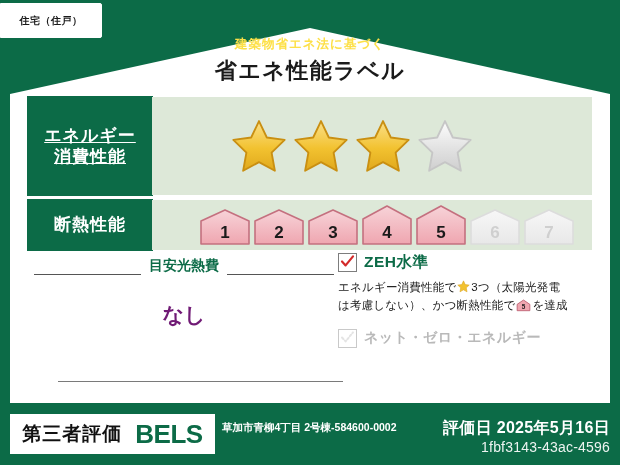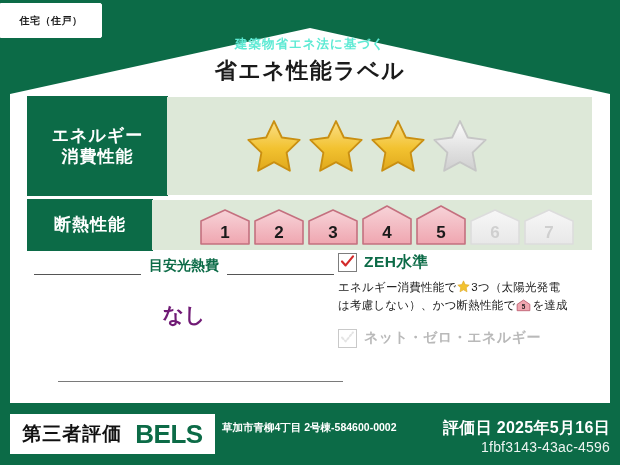--- a/index.html
+++ b/index.html
@@ -28,38 +28,38 @@
     position:absolute;background:#ffffff;color:#1a1a1a;
     font-weight:bold;font-size:10px;letter-spacing:.5px;
     display:flex;align-items:center;justify-content:center;
     border:1px solid #ffffff;
   }
   #badge-left{left:0;top:3px;width:100px;height:33px;border-radius:0 2px 2px 0;}
   #badge-right{right:0;top:3px;width:120px;height:33px;border-radius:2px 0 0 2px;}
 
   
   .title-wrap{position:absolute;left:0;top:36px;width:620px;text-align:center;}
-  #subtitle{font-size:12.5px;font-weight:bold;color:#5eead4;letter-spacing:1px;}
+  #subtitle{font-size:12.5px;font-weight:bold;color:#fde047;letter-spacing:1px;}
   #main-title{font-size:22px;font-weight:bold;color:#1a1a1a;letter-spacing:1.5px;margin-top:3px;}
 
   
   .card{position:absolute;left:28px;top:97px;width:564px;height:297px;background:#ffffff;}
 
   
   .row{position:relative;display:flex;align-items:stretch;}
   #row-energy{position:absolute;left:0;top:0;width:564px;height:98px;}
   #row-insul{position:absolute;left:0;top:103px;width:564px;height:50px;}
 
   .row-label{
     background:#0c6b47;color:#ffffff;font-weight:bold;
     display:flex;flex-direction:column;align-items:center;justify-content:center;
     line-height:1.25;font-size:17px;letter-spacing:1px;
     box-shadow:0 0 0 1px #0c6b47;
   }
-  #energy-label{width:139px;height:98px;}
+  #energy-label{width:124px;height:98px;text-decoration:underline;}
   #insul-label{width:124px;height:50px;font-size:17px;}
   .row-value{flex:1;background:#dde8d8;display:flex;align-items:center;}
 
   
   .stars{display:flex;align-items:center;gap:4px;padding-left:78px;}
   .star{width:58px;height:56px;display:block;}
 
   
   .houses{display:flex;align-items:flex-end;gap:2px;padding-left:47px;}
   .hsvg{display:block;}

